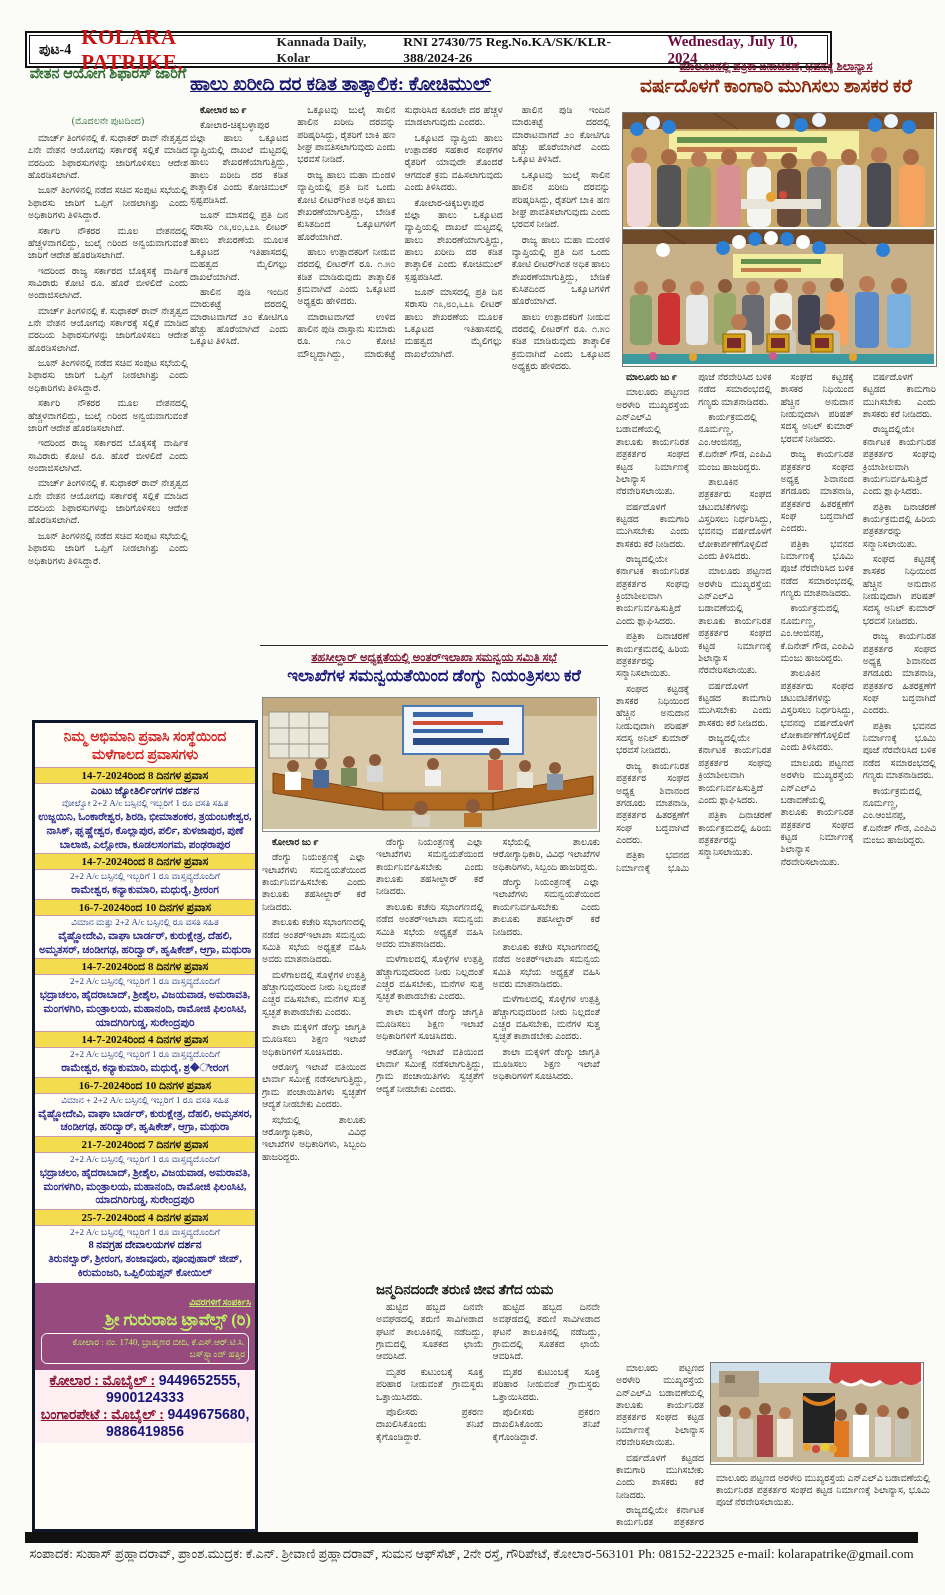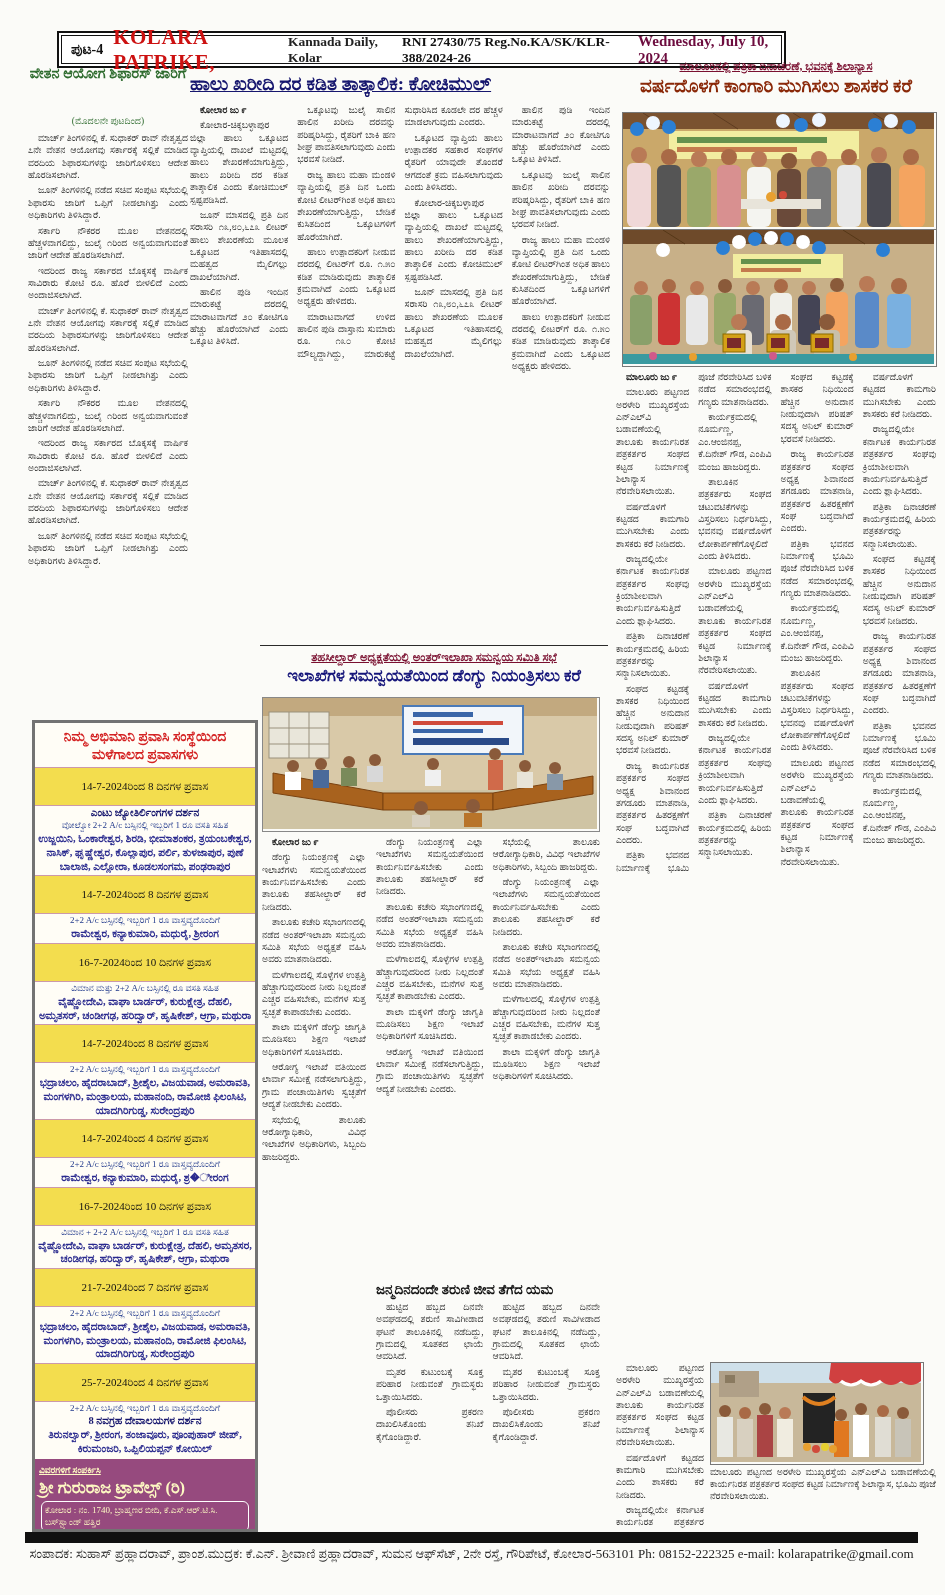--- a/index.html
+++ b/index.html
@@ -1,19 +1,19 @@
 <!DOCTYPE html>
 <html><head>
 <meta charset="utf-8">
 <style>
   html,body{margin:0;padding:0;}
   body{width:945px;height:1595px;background:#e9e8e3;font-family:"Liberation Serif",serif;position:relative;overflow:hidden;}
   .page{position:absolute;left:0;top:0;width:945px;height:1595px;background:#fbfbf8;}
   
-  .masthead{position:absolute;left:25px;top:31px;width:729px;height:37px;border:2px solid #111;box-shadow:inset 0 0 0 2px #fff, inset 0 0 0 3px #111;background:#fff;display:flex;align-items:center;gap:10px;padding:0 12px;box-sizing:border-box;margin-left:32px;}
+  .masthead{position:absolute;left:25px;top:31px;width:807px;height:37px;border:2px solid #111;box-shadow:inset 0 0 0 2px #fff, inset 0 0 0 3px #111;background:#fff;display:flex;align-items:center;gap:10px;padding:0 12px;box-sizing:border-box;}
   .mh-page{font-weight:bold;font-size:14px;color:#111;}
   .mh-title{font-weight:bold;font-size:21px;color:#cc1111;letter-spacing:.5px;}
   .mh-sub{font-size:13.5px;color:#222;font-weight:bold;}
   .mh-rni{font-size:13.5px;color:#111;font-weight:bold;}
   .mh-date{margin-left:auto;font-size:15px;font-weight:bold;color:#6d0d3f;}
   
   .kicker{font-weight:bold;text-decoration:underline;text-align:center;}
   .dateline{text-align:center;font-weight:bold;font-size:9.5px;margin:0 0 2px 0;color:#1c1c1c;}
   .cols p, .single-col p{margin:0 0 3px 0;font-size:9.3px;line-height:1.33;color:#1d1d1d;text-align:justify;text-indent:10px;}
   .cols{column-gap:9px;}
@@ -36,29 +36,29 @@
   .yama-cols{position:absolute;left:376px;top:1301px;width:224px;height:228px;column-count:2;}
   
   .ra-kicker{position:absolute;left:615px;top:60px;width:322px;font-size:11.5px;color:#7a1030;}
   .ra-head{position:absolute;left:612px;top:76px;width:328px;text-align:center;font-weight:bold;font-size:18.5px;color:#8a2808;}
   .ra-photo1{position:absolute;left:622px;top:112px;width:313px;height:116px;border:1px solid #777;}
   .ra-photo2{position:absolute;left:622px;top:229px;width:313px;height:136px;border:1px solid #777;}
   .ra-cols{position:absolute;left:616px;top:371px;width:320px;height:988px;column-count:4;}
   .ra-botleft{position:absolute;left:616px;top:1362px;width:88px;height:168px;}
   .ra-photo3{position:absolute;left:710px;top:1362px;width:212px;height:101px;border:1px solid #777;}
   .ra-caption{position:absolute;left:710px;top:1466px;width:226px;height:64px;}
-  .ra-caption p{margin:0;font-size:9.3px;line-height:1.3;text-align:justify;color:#1d1d1d;}
-  
-  .ad{position:absolute;left:32px;top:720px;width:226px;height:812px;border:3px solid #737373;background:#fffdf6;box-sizing:border-box;overflow:hidden;}
+  .ra-caption p{margin:6px;font-size:9.3px;line-height:1.3;text-align:justify;color:#1d1d1d;}
+  
+  .ad{position:absolute;left:32px;top:720px;width:226px;height:812px;border:3px solid #0f172a;background:#fffdf6;box-sizing:border-box;overflow:hidden;}
   .ad-title{color:#d42222;font-weight:bold;text-align:center;font-size:14px;line-height:1.3;padding:5px 4px 3px;}
-  .ad-band{background:#f3dd4e;border-top:1px solid #c9a;border-bottom:1px solid #c9a;text-align:center;font-weight:normal;font-size:11px;color:#111;padding:12px 0;}
+  .ad-band{background:#f3dd4e;border-top:1px solid #c9a;border-bottom:1px solid #c9a;text-align:center;font-weight:bold;font-size:11px;color:#111;padding:1px 0;}
   .ad-note{text-align:center;font-size:9px;color:#223a8c;padding:1px 16px 0;}
   .ad-sub{text-align:center;font-size:10.5px;color:#16166e;font-weight:bold;padding:1px 2px 0;}
   .ad-dest{text-align:center;font-size:10.5px;color:#2a2a8e;font-weight:bold;line-height:1.3;padding:1px 3px 2px;}
-  .ad-foot{background:#964a7e;color:#fef9c3;text-align:left;padding:6px 4px 4px;margin-top:2px;}
+  .ad-foot{background:#964a7e;color:#bef264;text-align:right;padding:14px 4px 4px;margin-top:2px;}
   .ad-contact-note{font-size:9px;font-weight:bold;text-decoration:underline;}
   .ad-agency{font-size:16.5px;font-weight:bold;margin:2px 0 3px;}
   .ad-addr{border:1px solid #fff;border-radius:6px;font-size:9px;line-height:1.35;padding:2px 3px;margin:2px 2px;}
   .ad-phones{background:#fdeef2;padding:2px 2px 3px;}
   .ad-phone-line{font-size:14px;text-align:center;}
   .ad-phone-line .lbl{color:#8a1030;font-weight:bold;text-decoration:underline;}
   .ad-phone-line .num{color:#15157a;font-weight:bold;font-family:"Liberation Sans",sans-serif;}
   
   .footer-bar{position:absolute;left:25px;top:1532px;width:893px;height:11px;background:#111;}
   .imprint{position:absolute;left:25px;top:1546px;width:893px;text-align:center;font-size:13px;color:#222;}

